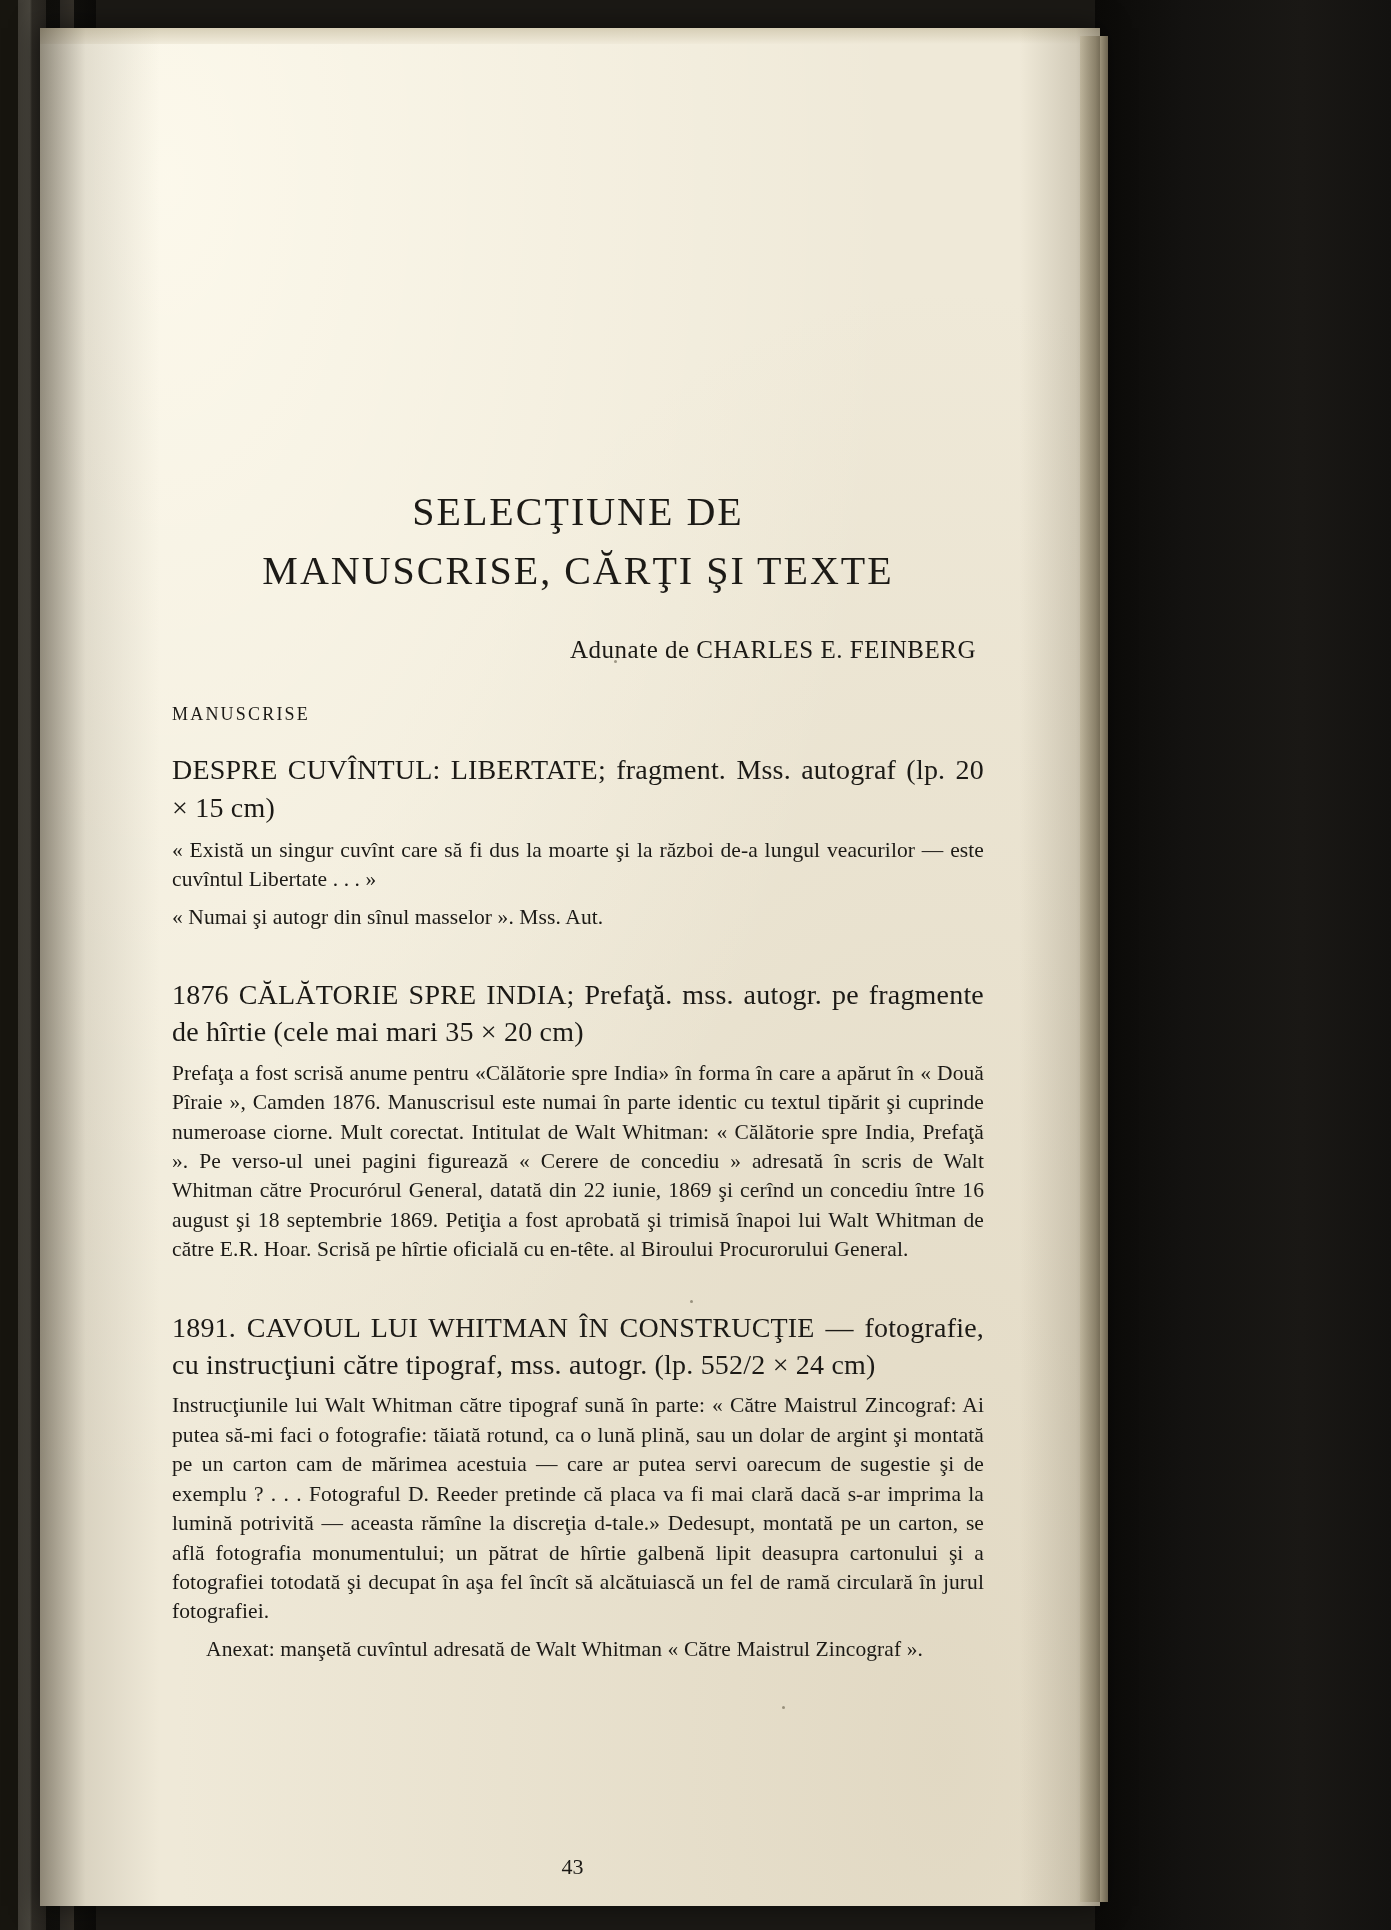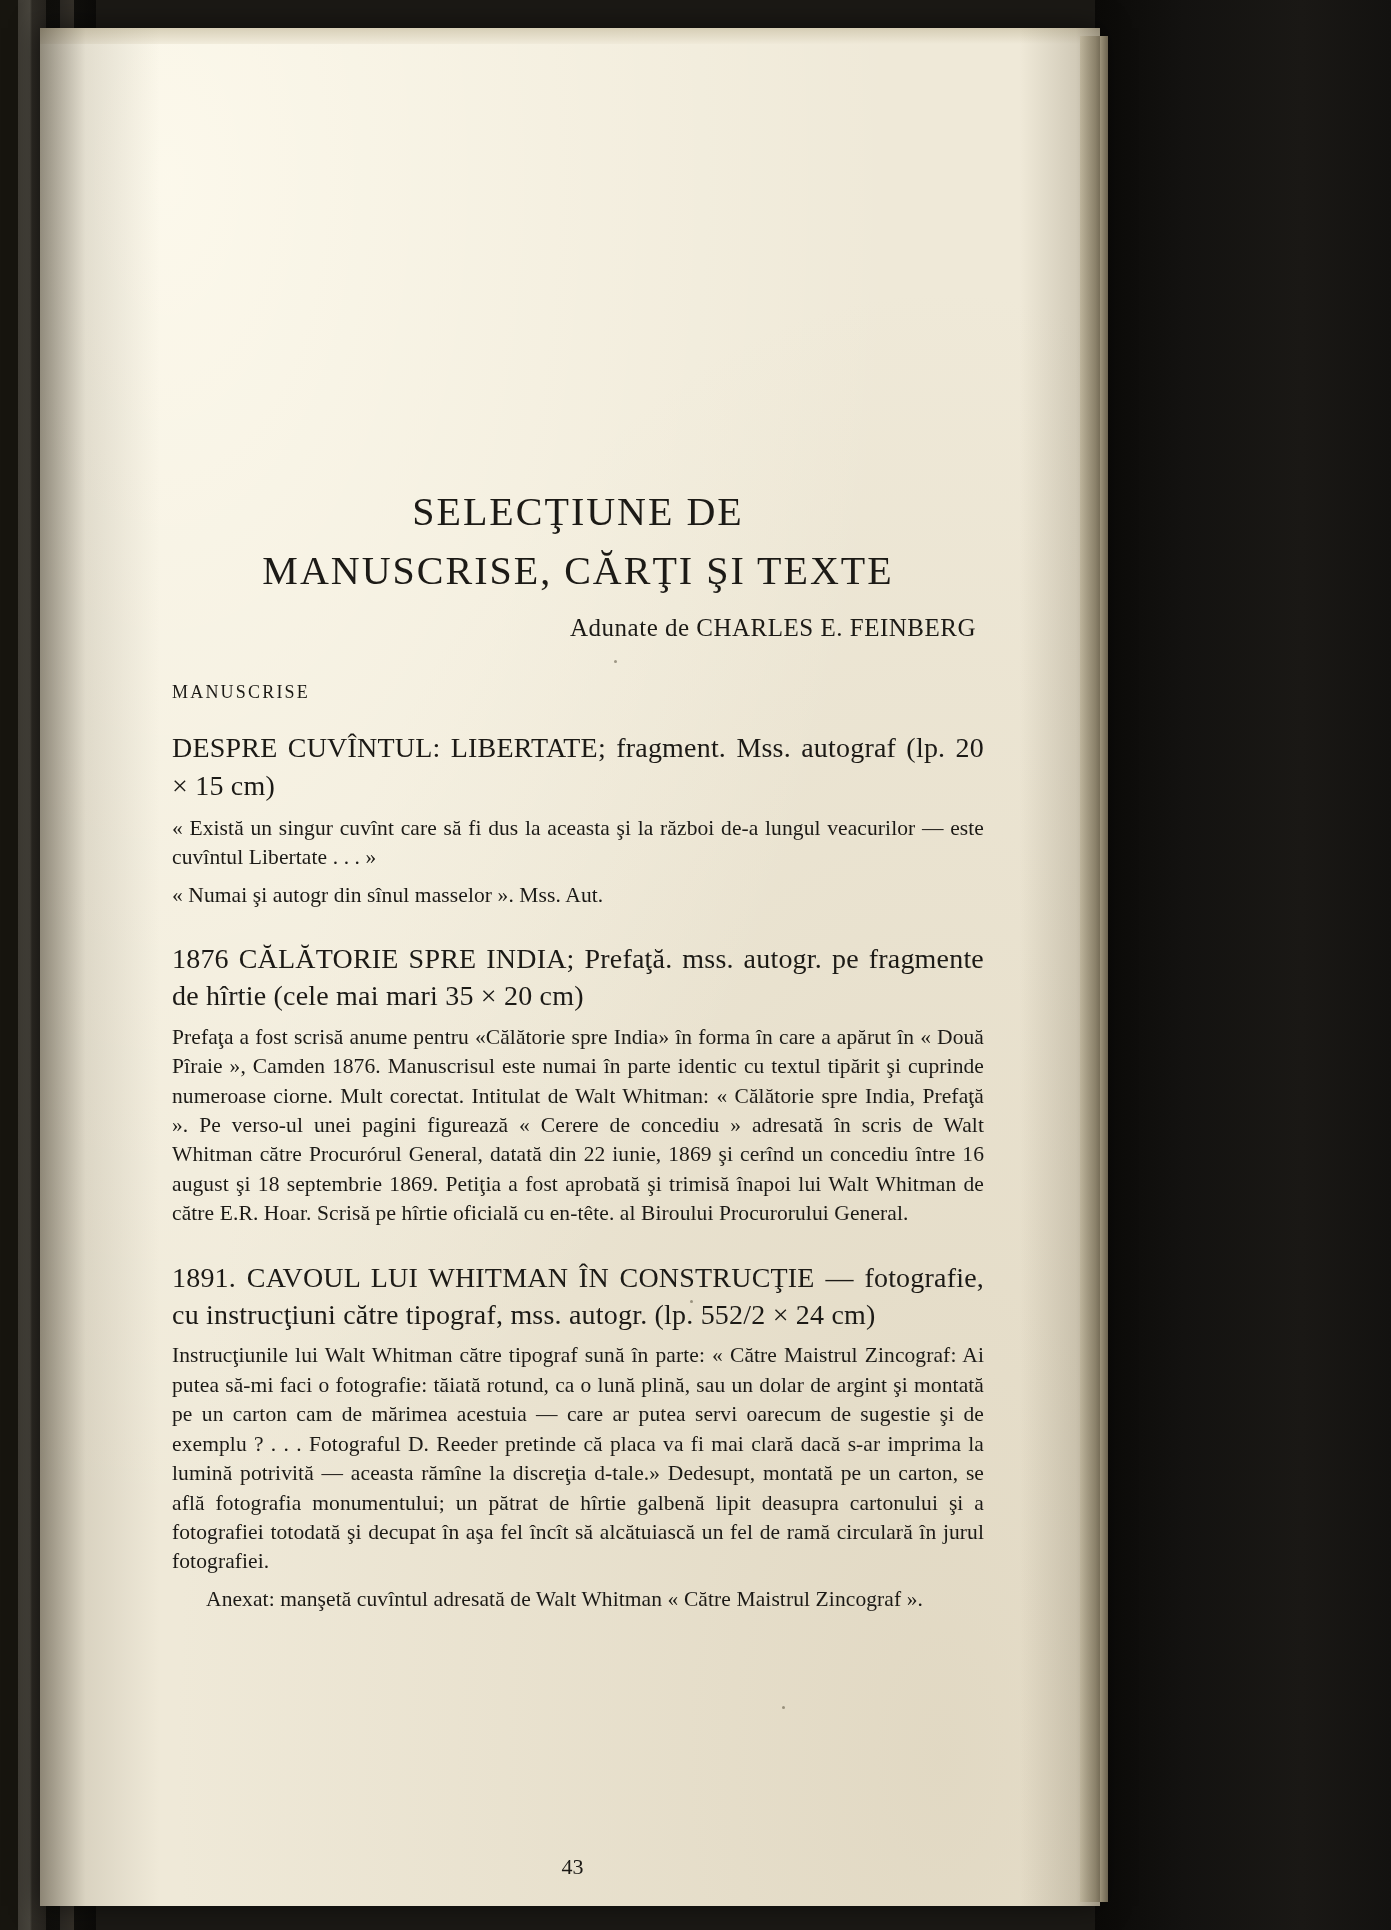--- a/index.html
+++ b/index.html
@@ -90,21 +90,21 @@
     line-height: 1.28;
     margin: 0;
     font-weight: normal;
   }
   .title .l1 { display: block; }
   .title .l2 { display: block; margin-top: 8px; }
   .byline {
     text-align: right;
     font-size: 25px;
     letter-spacing: 0.5px;
-    margin-top: 18px;
+    margin-top: 40px;
     margin-right: 8px;
   }
   .section-head {
     text-align: left;
     font-size: 18px;
     letter-spacing: 2.2px;
     margin-top: 40px;
     text-transform: uppercase;
   }
   .entry { margin-top: 26px; }
@@ -116,21 +116,21 @@
   }
   .body-text {
     font-size: 21.5px;
     line-height: 1.37;
     text-align: justify;
     margin-top: 8px;
     letter-spacing: 0.1px;
   }
   .body-text.quote-block { margin-top: 10px; }
   .indent { text-indent: 34px; }
-  .gap { margin-top: 30px; }
+  .gap { margin-top: 44px; }
   .folio {
     position: absolute;
     left: 0; right: 11px;
     top: 1368px;
     text-align: center;
     font-size: 22px;
   }
   .speck {
     position: absolute;
     width: 3px; height: 3px;
@@ -161,21 +161,21 @@
       <span class="l1">SELECŢIUNE DE</span>
       <span class="l2">MANUSCRISE, CĂRŢI ŞI TEXTE</span>
     </h1>
 
     <div class="byline">Adunate de CHARLES E. FEINBERG</div>
 
     <div class="section-head">MANUSCRISE</div>
 
     <div class="entry">
       <div class="entry-head sc">DESPRE CUVÎNTUL: LIBERTATE; fragment. Mss. autograf (lp. 20 × 15 cm)</div>
-      <div class="body-text quote-block">« Există un singur cuvînt care să fi dus la aceasta şi la război de-a lungul veacurilor — este cuvîntul Libertate . . . »</div>
+      <div class="body-text quote-block">« Există un singur cuvînt care să fi dus la moarte şi la război de-a lungul veacurilor — este cuvîntul Libertate . . . »</div>
       <div class="body-text">« Numai şi autogr din sînul masselor ». Mss. Aut.</div>
     </div>
 
     <div class="entry gap">
       <div class="entry-head sc">1876 CĂLĂTORIE SPRE INDIA; Prefaţă. mss. autogr. pe fragmente de hîrtie (cele mai mari 35 × 20 cm)</div>
       <div class="body-text">Prefaţa a fost scrisă anume pentru «Călătorie spre India» în forma în care a apărut în « Două Pîraie », Camden 1876. Manuscrisul este numai în parte identic cu textul tipărit şi cuprinde numeroase ciorne. Mult corectat. Intitulat de Walt Whitman: « Călătorie spre India, Prefaţă ». Pe verso-ul unei pagini figurează « Cerere de concediu » adresată în scris de Walt Whitman către Procurórul General, datată din 22 iunie, 1869 şi cerînd un concediu între 16 august şi 18 septembrie 1869. Petiţia a fost aprobată şi trimisă înapoi lui Walt Whitman de către E.R. Hoar. Scrisă pe hîrtie oficială cu en-tête. al Biroului Procurorului General.</div>
     </div>
 
     <div class="entry gap">
       <div class="entry-head sc">1891. CAVOUL LUI WHITMAN ÎN CONSTRUCŢIE — fotografie, cu instrucţiuni către tipograf, mss. autogr. (lp. 552/2 × 24 cm)</div>

